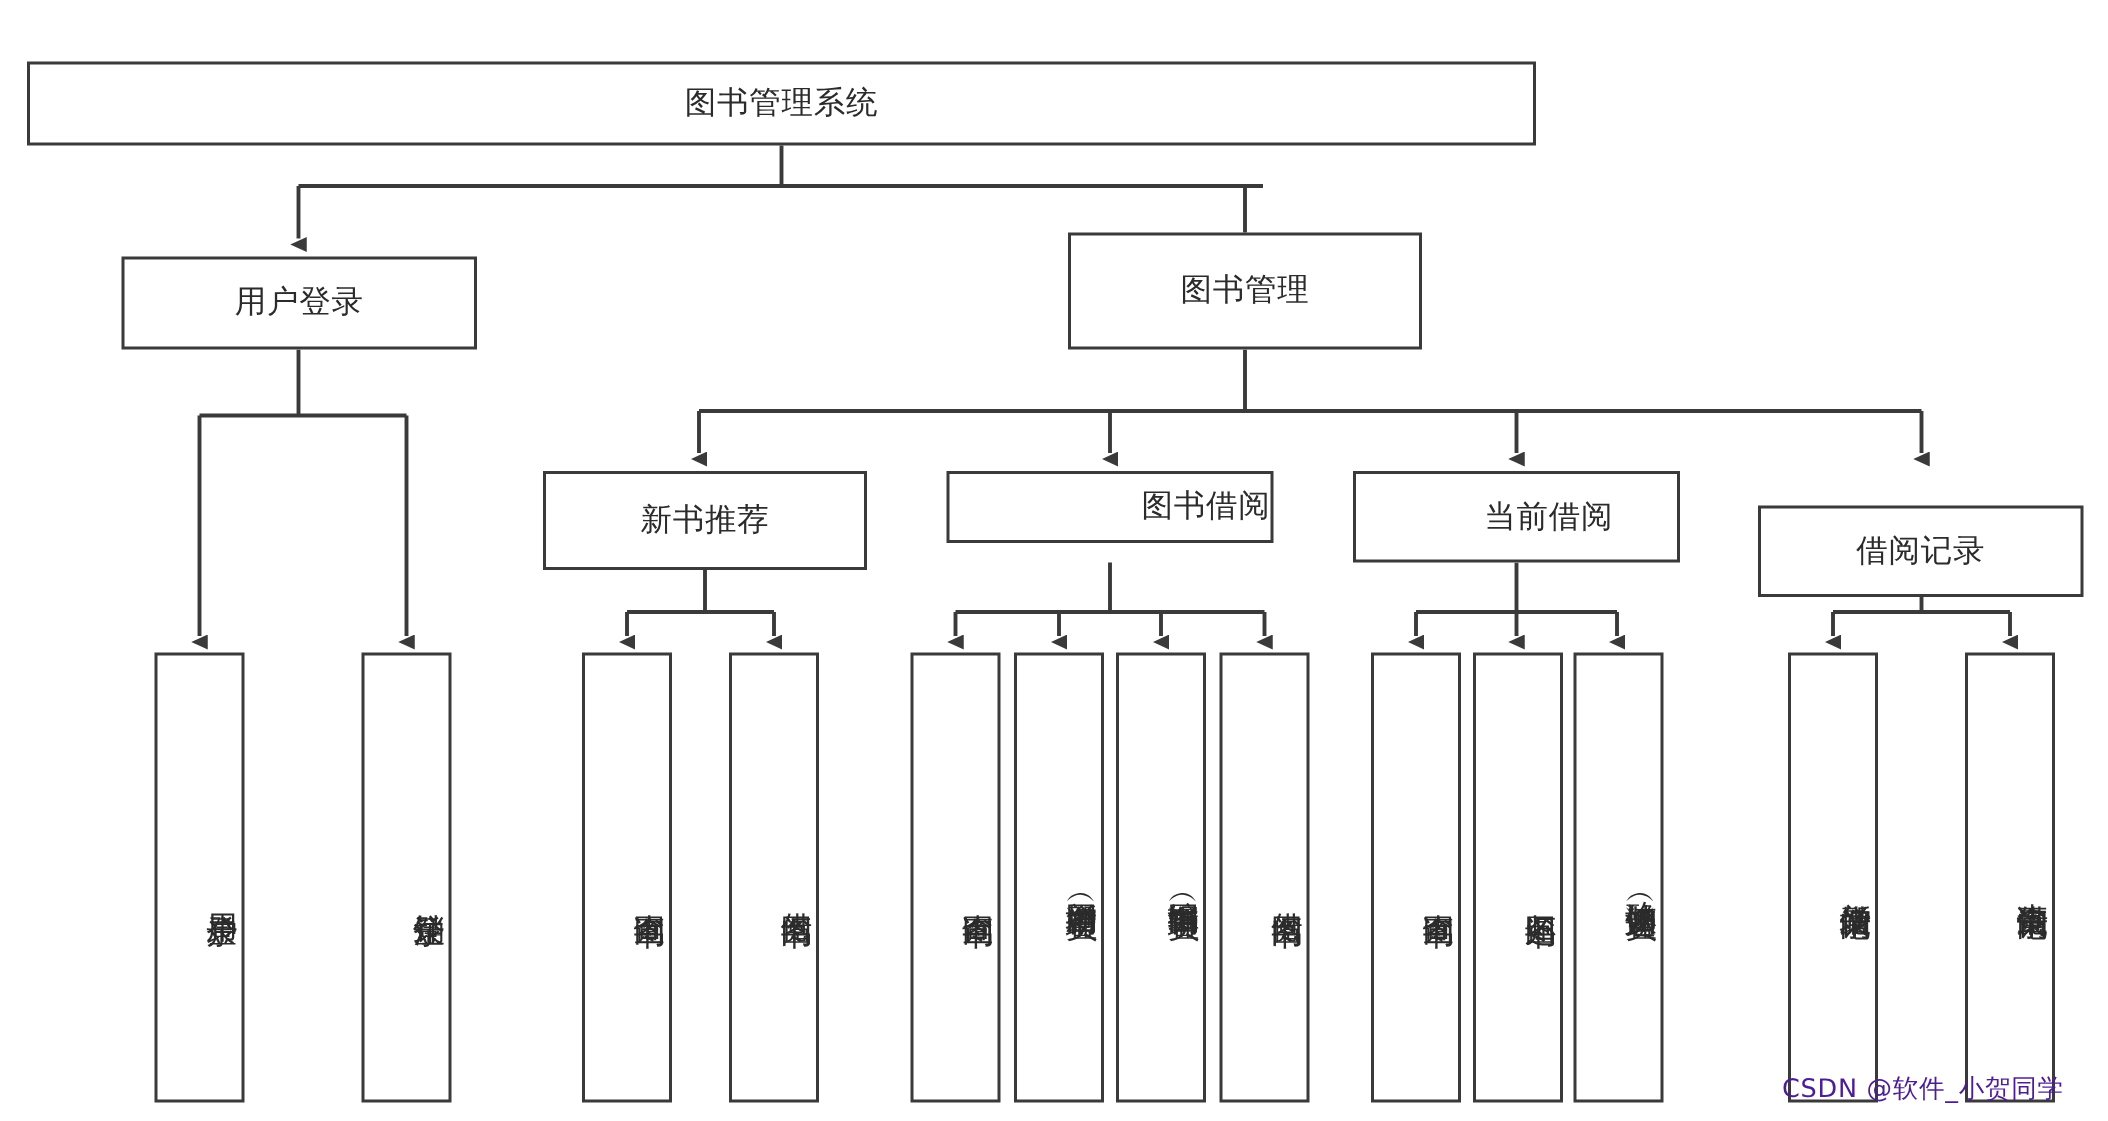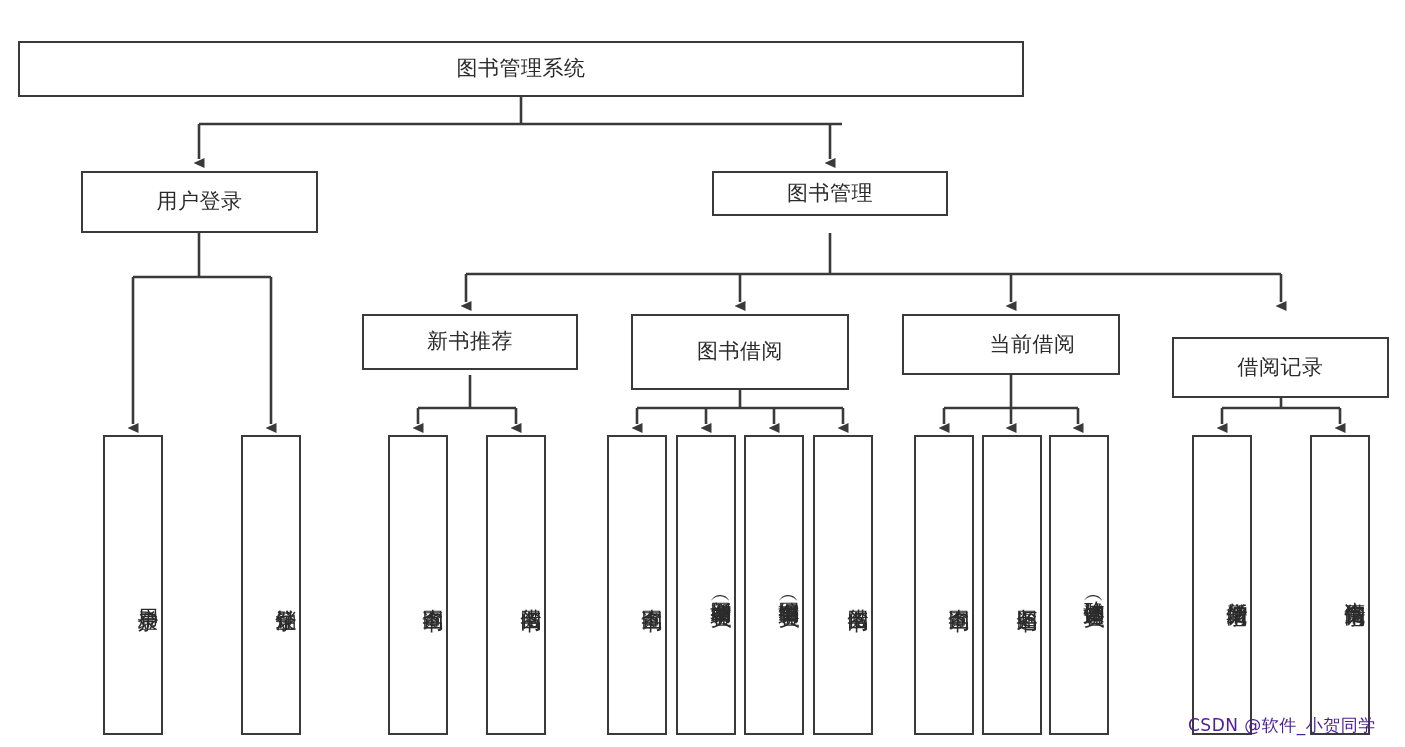--- a/index.html
+++ b/index.html
@@ -130,29 +130,29 @@
   </svg>
 
   <div class="node horizontal" style="left:18px; top:13px; width:1006px; height:56px;margin-top:28px;">
     <span class="label">图书管理系统</span>
   </div>
 
   <div class="node horizontal" style="left:81px; top:171px; width:237px; height:62px;">
     <span class="label">用户登录</span>
   </div>
 
-  <div class="node horizontal" style="left:712px; top:171px; width:236px; height:45px;">
+  <div class="node horizontal" style="left:712px; top:155px; width:236px; height:78px;">
     <span class="label">图书管理</span>
   </div>
 
-  <div class="node horizontal" style="left:362px; top:314px; width:216px; height:56px;">
+  <div class="node horizontal" style="left:362px; top:314px; width:216px; height:66px;">
     <span class="label">新书推荐</span>
   </div>
 
-  <div class="node horizontal" style="left:631px; top:314px; width:218px; height:76px;">
+  <div class="node horizontal" style="left:631px; top:314px; width:218px; height:48px;justify-content:flex-end;">
     <span class="label">图书借阅</span>
   </div>
 
   <div class="node horizontal" style="left:902px; top:314px; width:218px; height:61px;padding-left:43px;">
     <span class="label">当前借阅</span>
   </div>
 
   <div class="node horizontal" style="left:1172px; top:314px; width:217px; height:61px;margin-top:23px;">
     <span class="label">借阅记录</span>
   </div>

